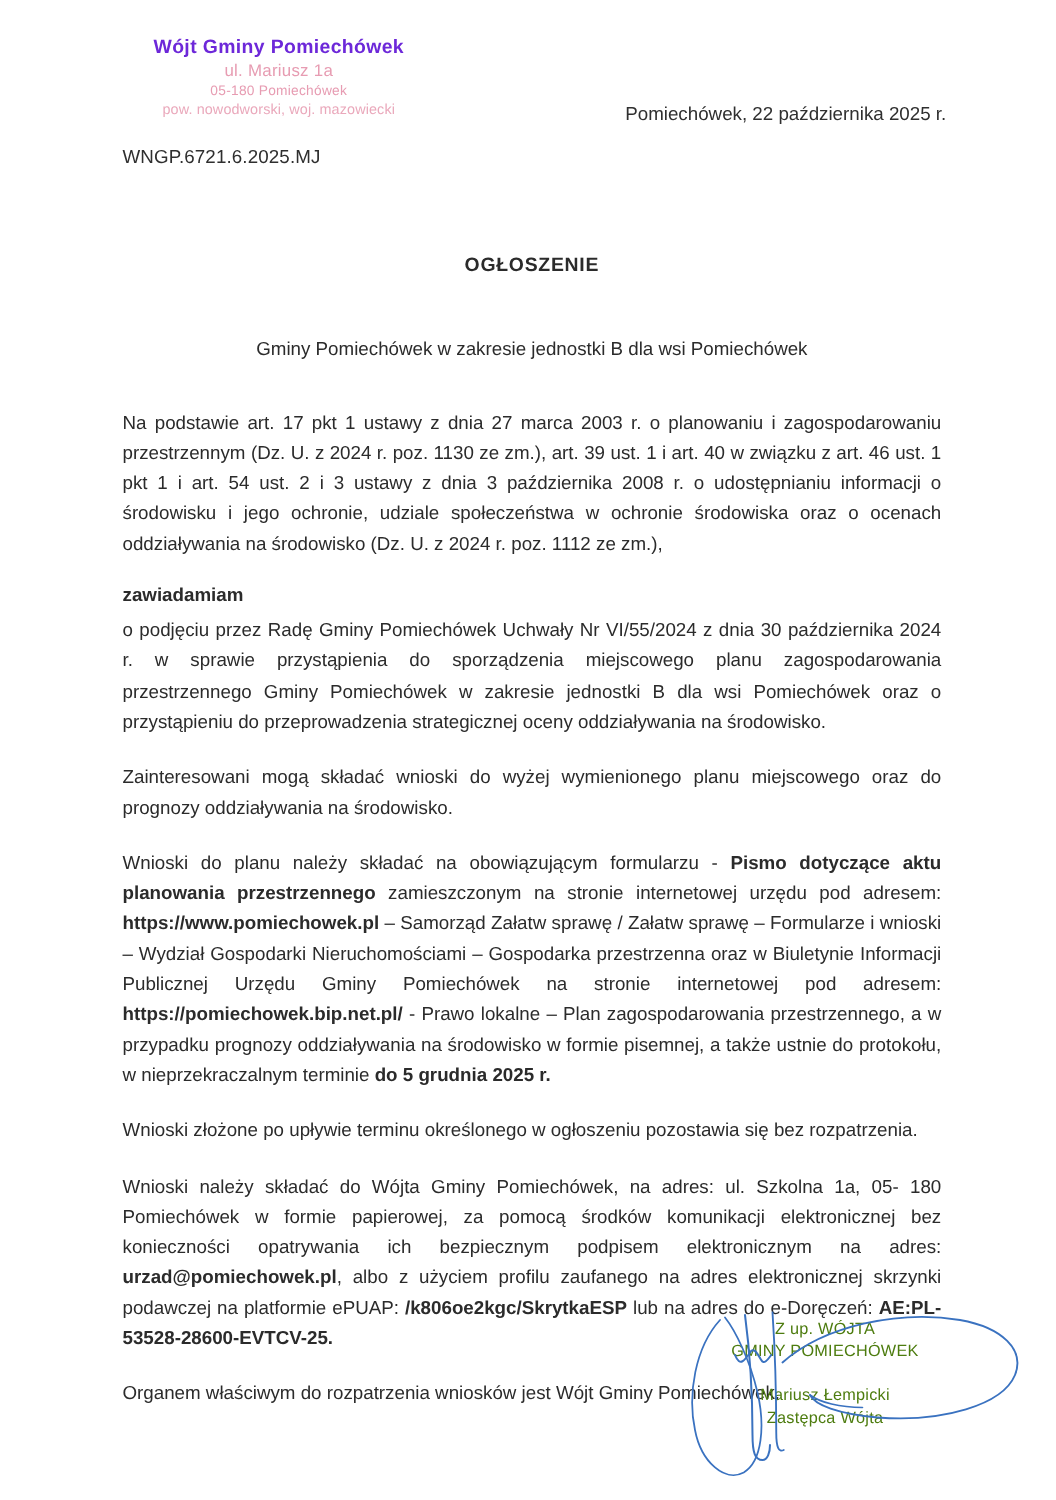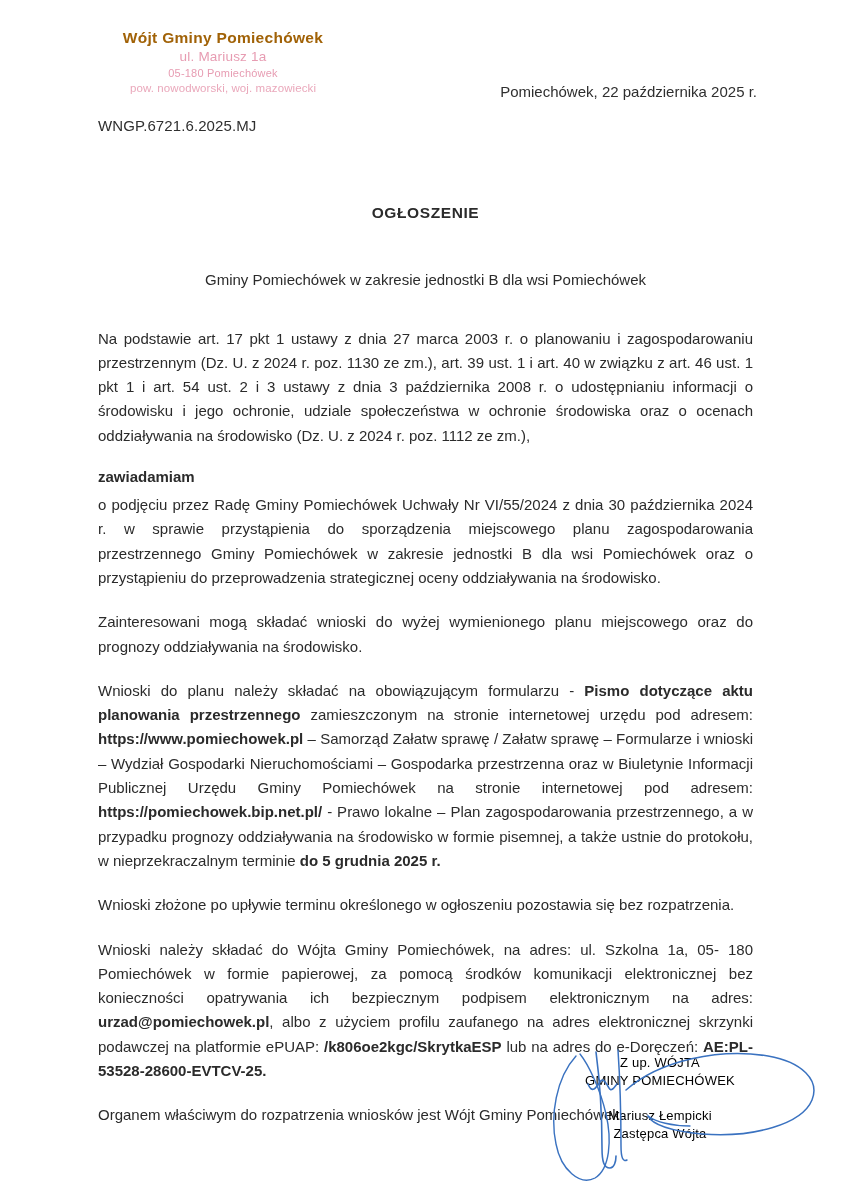--- a/index.html
+++ b/index.html
@@ -32,21 +32,21 @@
     width: 290px;
     text-align: center;
     color: #e79cb2;
     line-height: 1.32;
     letter-spacing: 0.2px;
     filter: blur(0.25px);
   }
   .stamp-header .l1 {
     font-size: 15.5px;
     font-weight: 700;
-    color: #a16207;
+    color: #6d28d9;
     letter-spacing: 0.3px;
   }
   .stamp-header .l2 {
     font-size: 13.5px;
     font-weight: 400;
     color: #e79cb2;
   }
   .stamp-header .l3 {
     font-size: 11px;
     font-weight: 400;
@@ -132,21 +132,21 @@
     top: 1050px;
     width: 300px;
     height: 150px;
   }
   .sign-stamp {
     position: absolute;
     left: 0;
     top: 4px;
     width: 240px;
     text-align: center;
-    color: #000000;
+    color: #4d7c0f;
     line-height: 1.35;
     font-size: 13px;
     letter-spacing: 0.2px;
     filter: blur(0.2px);
   }
   .sign-stamp .sl1 { display:block; }
   .sign-stamp .sl2 { display:block; margin-bottom: 18px; }
   .sign-stamp .sl3 { display:block; }
   .sign-stamp .sl4 { display:block; }
   .sign-ink {

